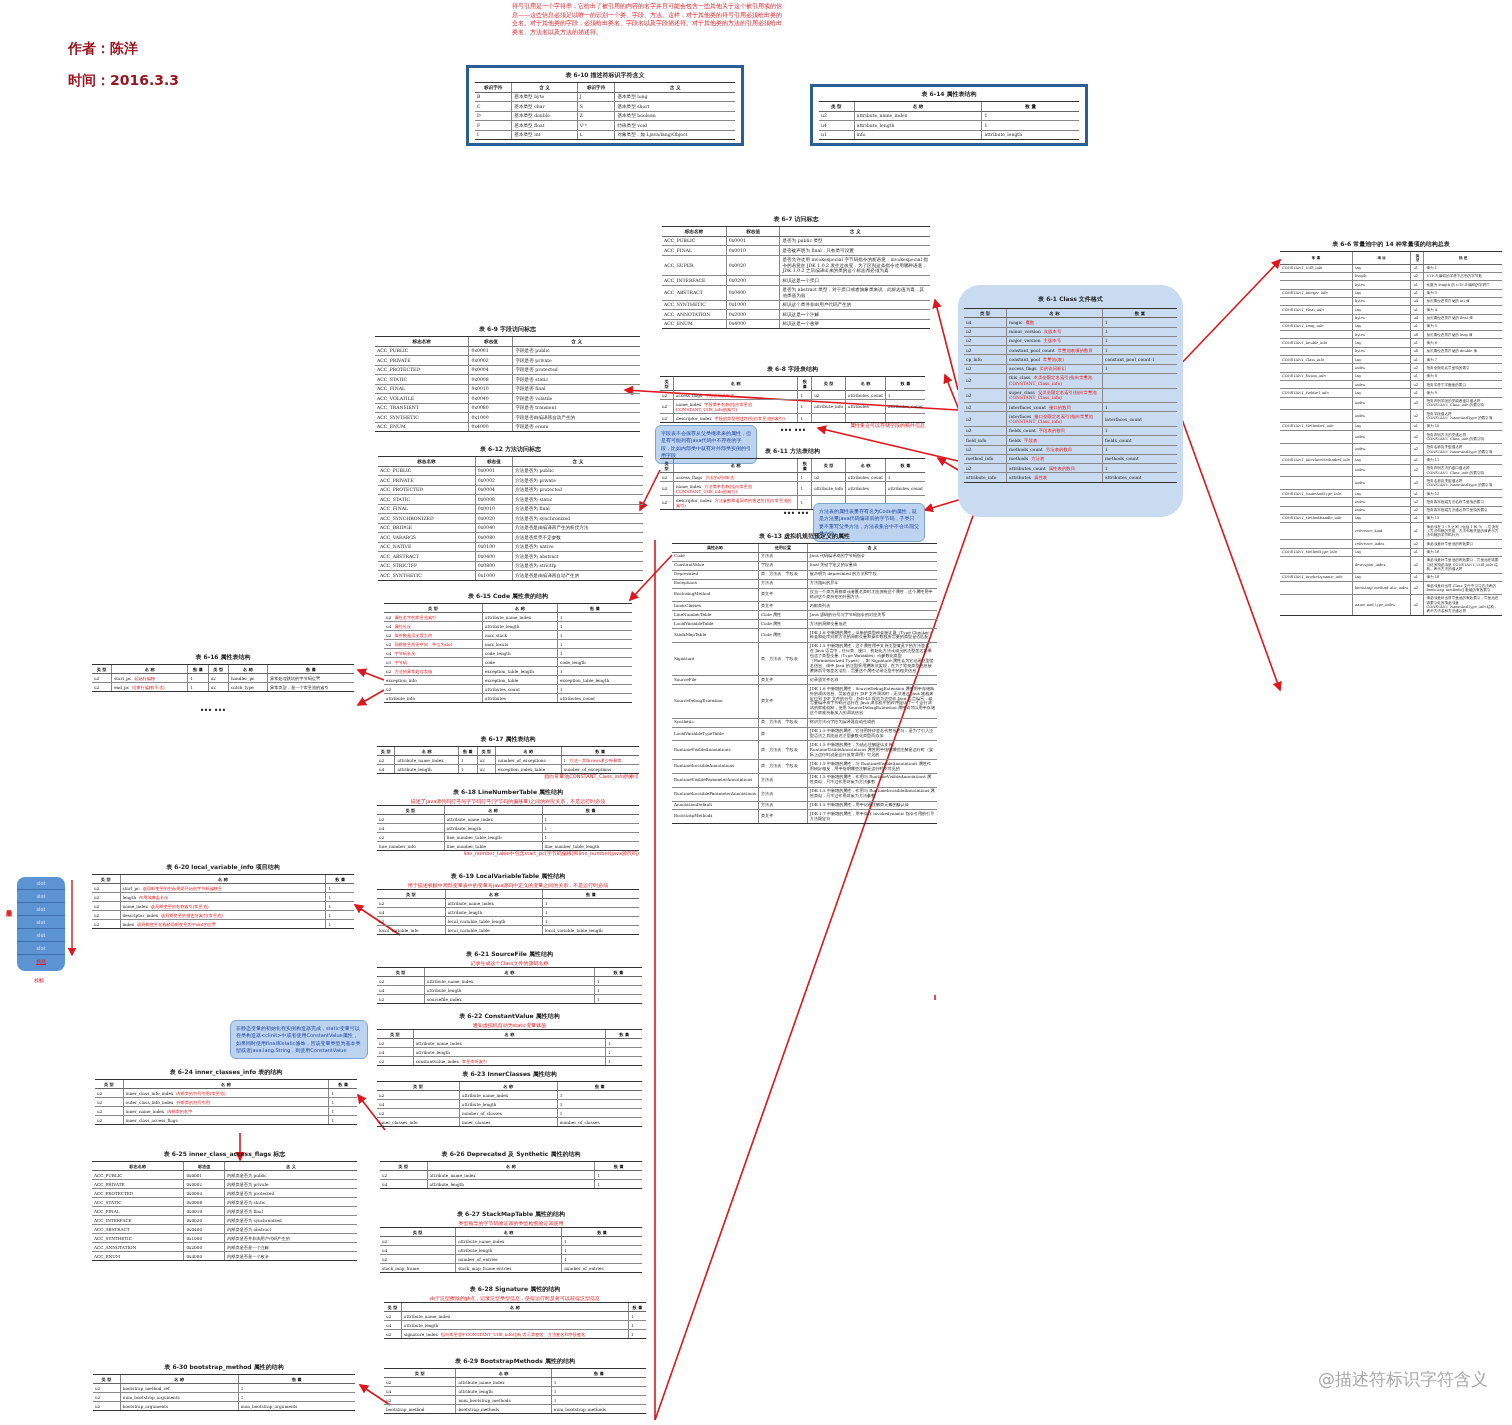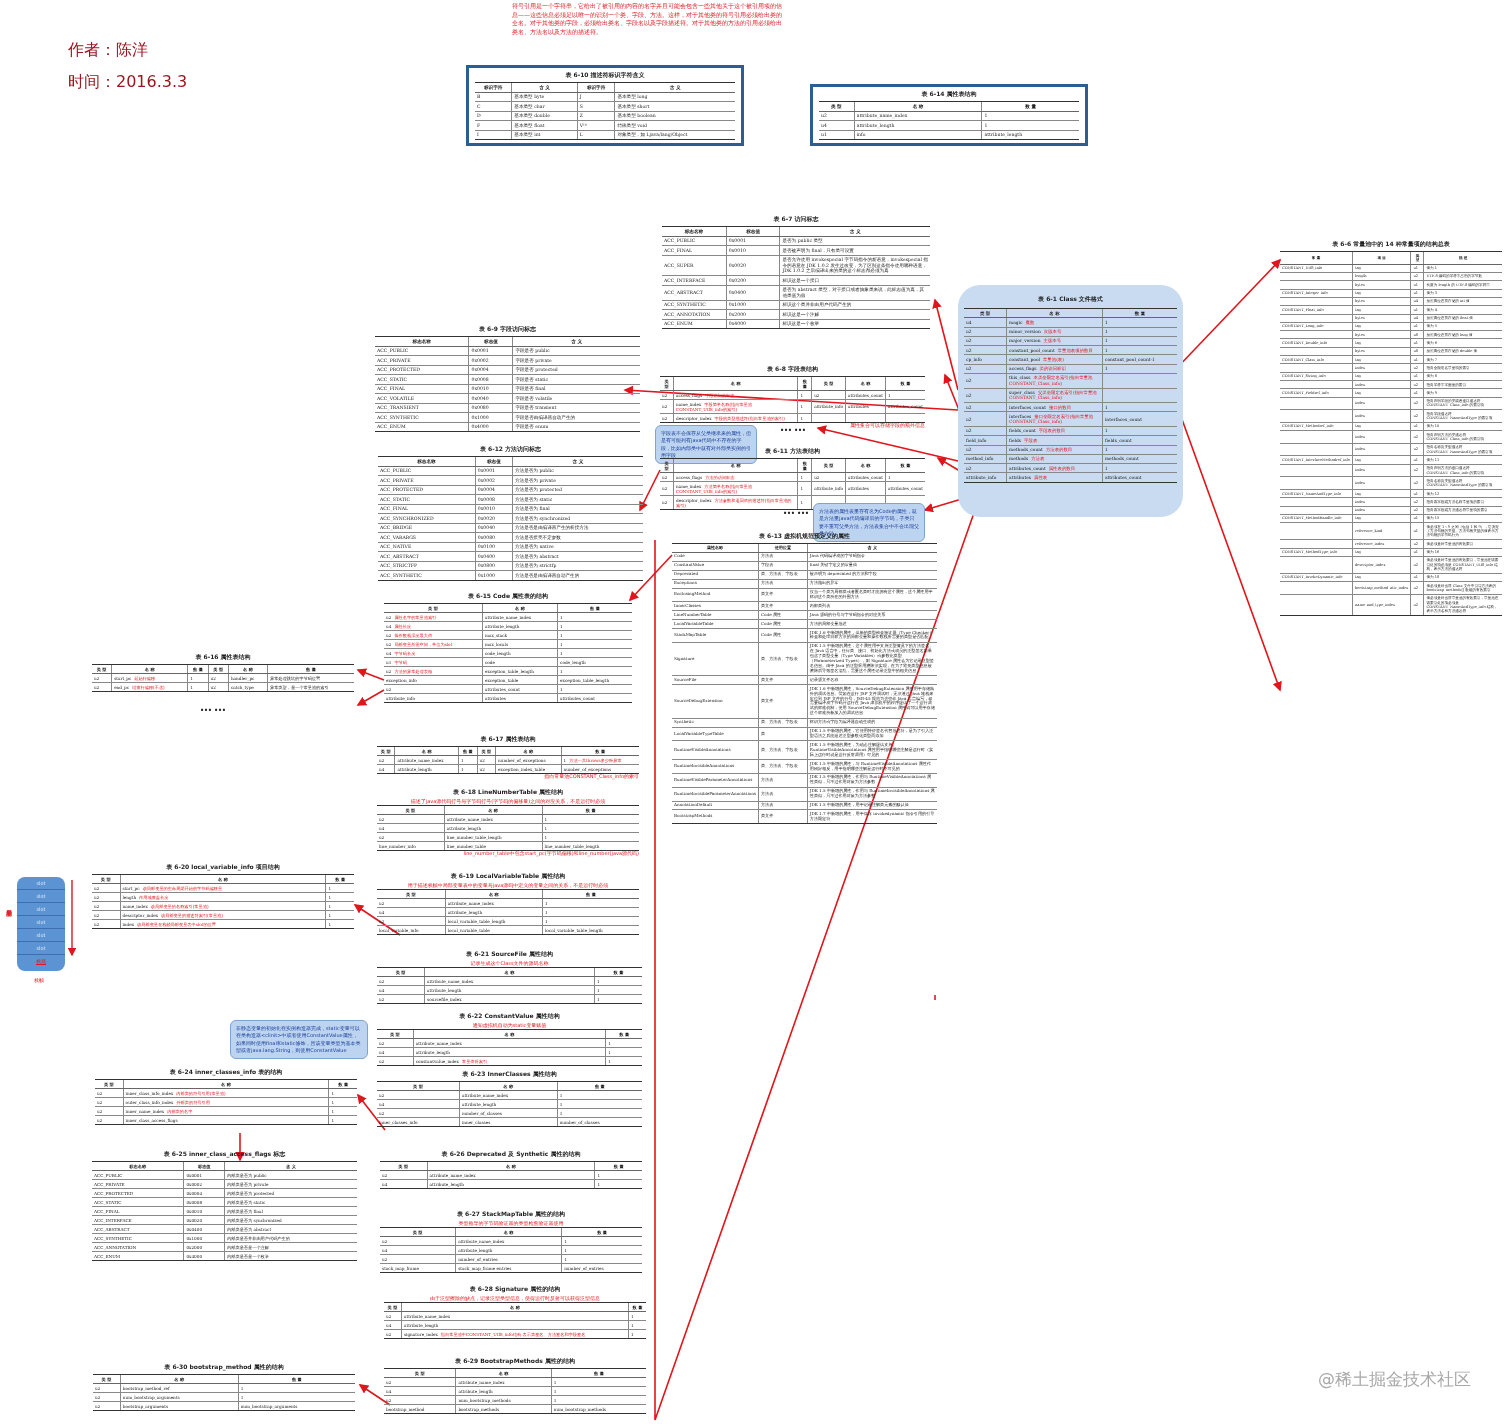--- a/index.html
+++ b/index.html
@@ -11,21 +11,21 @@
 table{border-collapse:collapse;width:100%;font-size:4.6px;line-height:1.2}
 th{border-top:1.2px solid #333;border-bottom:1px solid #666;font-weight:bold;padding:1.5px 2px;text-align:center}
 td{border-bottom:.6px solid #888;padding:1.5px 2px;vertical-align:middle}
 td+td,th+th{border-left:.6px solid #888}
 tr:last-child td{border-bottom:1.2px solid #333}
 .note{color:#e0161c;margin-left:3px}
 .boxed{border:3px solid #2b5d96;padding:3px 6px;background:#fff}
 .blue-box{background:#c8dbf0;border-radius:22px;padding:10px 6px}
 .bubble{position:absolute;background:#bcd4ef;border:1px solid #7fa3cc;border-radius:6px;font-size:5px;color:#1a3d9e;padding:4px 5px;line-height:1.45;font-family:"DejaVu Sans",sans-serif}
 .dots{position:absolute;font-size:12px;letter-spacing:2px;color:#222;font-weight:bold}
-.author{position:absolute;left:68px;font-family:"DejaVu Sans",sans-serif;font-weight:normal;color:#9b1520;font-size:16px}
+.author{position:absolute;left:68px;font-family:"DejaVu Sans",sans-serif;font-weight:bold;color:#9b1520;font-size:14px}
 .topnote{position:absolute;left:512px;top:2px;width:270px;color:#e0161c;font-size:6px;line-height:1.45;font-family:"DejaVu Sans",sans-serif}
 svg.lines{position:absolute;left:0;top:0;pointer-events:none}
 .stack{position:absolute;left:17px;top:877px;width:48px;height:94px;background:#5b93d3;border-radius:8px;overflow:hidden}
 .slot{height:13px;border-bottom:1px solid #3d6fb0;color:#dfe9f7;font-size:5px;text-align:center;line-height:13px;font-family:"DejaVu Sans",sans-serif}
 .slot.red{color:#e0161c;text-decoration:underline;border-bottom:none}
 .vlabel{position:absolute;color:#e0161c;font-size:6px;writing-mode:vertical-rl;font-family:"DejaVu Sans",sans-serif}
 .watermark{position:absolute;left:1318px;top:1368px;color:#a8a8a8;font-size:17px;font-family:"DejaVu Sans",sans-serif}
 </style>
 </head>
 <body>
@@ -1462,13 +1462,13 @@
         </tr>
         <tr>
           <td><span>u2</span></td>
           <td><span>bootstrap_arguments</span></td>
           <td><span>num_bootstrap_arguments</span></td>
         </tr>
       </tbody>
     </table>
 </div>
 
-<div class="watermark">@稀土掘金技术社区</div>
+<div class="watermark">@描述符标识字符含义</div>
 
 </body></html>

